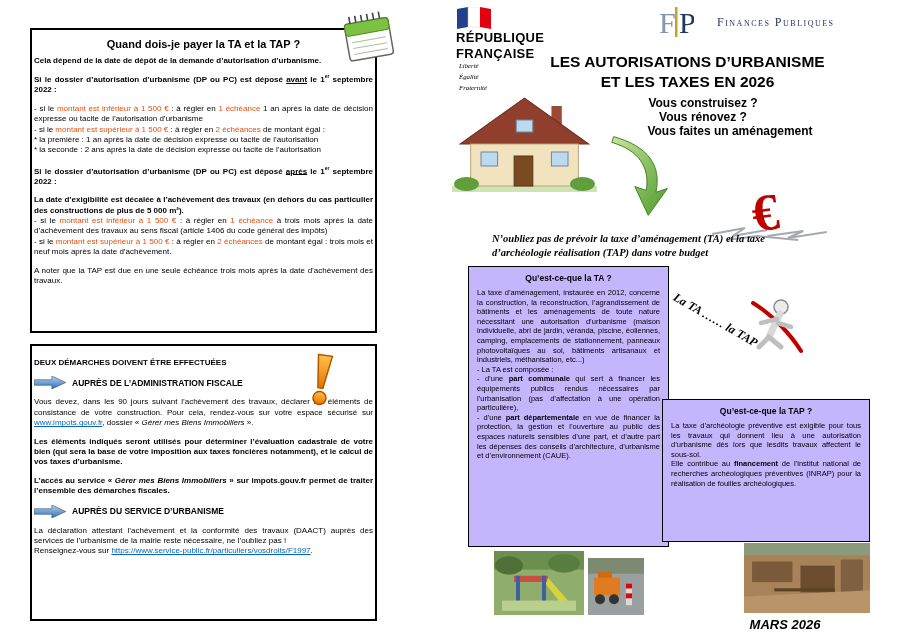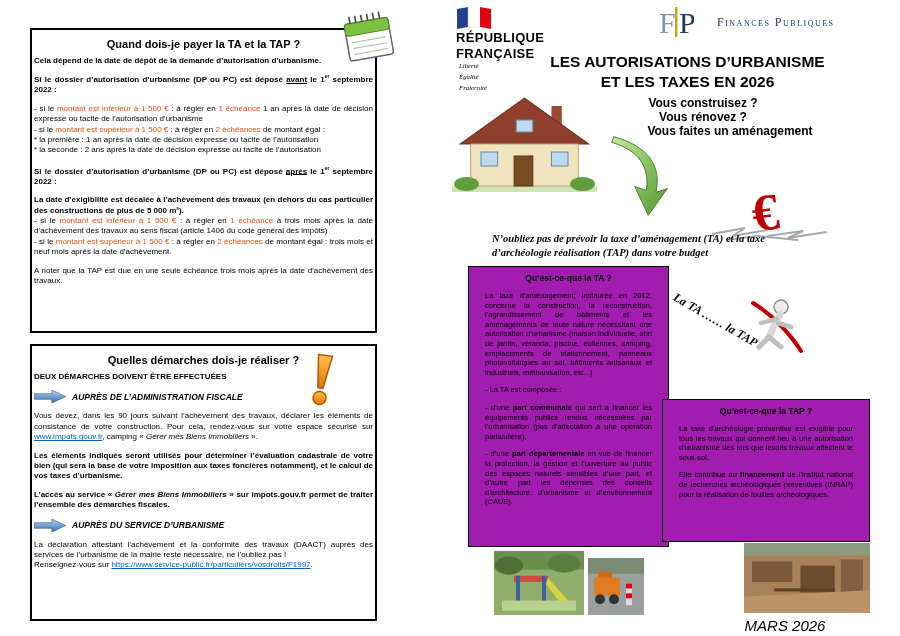--- a/index.html
+++ b/index.html
@@ -16,41 +16,41 @@
   
   .s-p{}
   .s-b{font-weight:700;}
   .s-bu{font-weight:700;text-decoration:underline;}
   .s-r{color:#e2500f;}
   .s-sup{font-weight:700;font-size:62%;vertical-align:super;}
   .s-l{color:#0563c1;text-decoration:underline;cursor:pointer;}
   .s-i{font-style:italic;}
   .s-bi{font-weight:700;font-style:italic;}
   
-  .step-head{display:flex;align-items:center;font-style:italic;}
+  .step-head{display:flex;align-items:center;}
   .step-label{font-size:8.5px;font-weight:700;margin-left:6px;}
   .blue-arrow{width:32px;height:13px;flex:0 0 auto;}
   
   #rep-text{left:456px;top:30px;width:120px;font-size:13px;font-weight:700;line-height:1.25;letter-spacing:.3px;}
   #motto{left:459px;top:60px;font-family:"Liberation Serif",serif;font-style:italic;font-size:6.8px;line-height:1.65;}
   #fp-logo{left:658px;top:5px;display:flex;align-items:center;}
   #fp-text{font-family:"Liberation Serif",serif;font-variant:small-caps;color:#1f3864;font-size:12px;letter-spacing:1.5px;margin-left:23px;}
   #main-title{left:495px;top:52px;width:385px;text-align:center;font-size:15.5px;font-weight:700;line-height:1.28;}
   .question{position:absolute;font-size:12px;font-weight:700;text-align:center;}
   #note{left:492px;top:232px;width:380px;text-align:left;font-family:"Liberation Serif",serif;
         font-style:italic;font-weight:700;font-size:10.5px;line-height:1.3;}
   
-  .rbox{position:absolute;border:1px solid #000;background:#a21caf;box-sizing:border-box;padding:5px 8px;}
+  .rbox{position:absolute;border:1px solid #000;background:#c4b5fd;box-sizing:border-box;padding:5px 8px;}
   #ta-box{left:468px;top:266px;width:201px;height:281px;}
   #tap-box{left:662px;top:399px;width:208px;height:143px;}
   .rbox-title{font-size:8.5px;font-weight:700;text-align:center;margin:1px 0 5px;}
-  .rpara{font-size:7.5px;line-height:1.28;text-align:justify;margin:8px;}
+  .rpara{font-size:7.5px;line-height:1.28;text-align:justify;margin:0;}
   #diag{left:678px;top:290px;font-family:"Liberation Serif",serif;font-weight:700;font-style:italic;
         font-size:12px;transform:rotate(30deg);transform-origin:0 0;white-space:nowrap;}
-  #footer-date{left:740px;top:617px;width:90px;text-align:center;font-size:15px;font-weight:400;font-style:italic;}
+  #footer-date{left:740px;top:617px;width:90px;text-align:center;font-size:13px;font-weight:700;font-style:italic;}
   svg{display:block;}
 </style>
 </head>
 <body>
 
 <div id="page">
 
   <div class="abs" style="left:336px;top:5px;width:62px;height:58px;z-index:2;">
     <svg viewBox="0 0 62 58" width="62" height="58">
       <g transform="rotate(-10 31 29)">
@@ -97,37 +97,36 @@
       </linearGradient>
         </defs>
       <g transform="rotate(8 25 28)">
         <path d="M19 3 L33 3 L28 36 L23 36 Z" fill="url(#exg)" stroke="#b35500" stroke-width="1.5"></path>
         <circle cx="26" cy="46" r="6.5" fill="url(#exg)" stroke="#b35500" stroke-width="1.5"></circle>
       </g>
     </svg>
   </div>
 
   <section class="lbox" id="steps-box">
-    <h2 class="box-title">Quelles démarches dois-je réaliser ?</h2>
     <p class="para gap6"><span class="s-b">DEUX DÉMARCHES DOIVENT ÊTRE EFFECTUÉES</span></p>
 
     <div class="step-head gap8">
       <svg class="blue-arrow" viewBox="0 0 34 14">
         <defs>
             <linearGradient id="ba1" x1="0" y1="0" x2="0" y2="1">
           <stop offset="0" stop-color="#bcd3ec"></stop>
               <stop offset="1" stop-color="#2e6db4"></stop>
         </linearGradient>
           </defs>
         <polygon points="0,4 19,4 19,0 34,7 19,14 19,10 0,10" fill="url(#ba1)" stroke="#1f4e79" stroke-width="0.6"></polygon>
       </svg>
       <span class="step-label">AUPRÈS DE L’ADMINISTRATION FISCALE</span>
     </div>
 
-    <p class="para gap8"><span class="s-p">Vous devez, dans les 90 jours suivant l’achèvement des travaux, déclarer les éléments de consistance de votre construction. Pour cela, rendez-vous sur votre espace sécurisé sur </span><span class="s-l">www.impots.gouv.fr</span><span class="s-p">, camping « </span><span class="s-i">Gérer mes Biens Immobiliers</span><span class="s-p"> ».</span></p>
+    <p class="para gap8"><span class="s-p">Vous devez, dans les 90 jours suivant l’achèvement des travaux, déclarer les éléments de consistance de votre construction. Pour cela, rendez-vous sur votre espace sécurisé sur </span><span class="s-l">www.impots.gouv.fr</span><span class="s-p">, dossier « </span><span class="s-i">Gérer mes Biens Immobiliers</span><span class="s-p"> ».</span></p>
     <p class="para gap8"><span class="s-b">Les éléments indiqués seront utilisés pour déterminer l’évaluation cadastrale de votre bien (qui sera la base de votre imposition aux taxes foncières notamment), et le calcul de vos taxes d’urbanisme.</span></p>
     <p class="para gap8"><span class="s-b">L’accès au service « </span><span class="s-bi">Gérer mes Biens Immobiliers</span><span class="s-b"> » sur impots.gouv.fr permet de traiter l’ensemble des démarches fiscales.</span></p>
 
     <div class="step-head gap8">
       <svg class="blue-arrow" viewBox="0 0 34 14">
         <defs>
             <linearGradient id="ba2" x1="0" y1="0" x2="0" y2="1">
           <stop offset="0" stop-color="#bcd3ec"></stop>
               <stop offset="1" stop-color="#2e6db4"></stop>
         </linearGradient>

